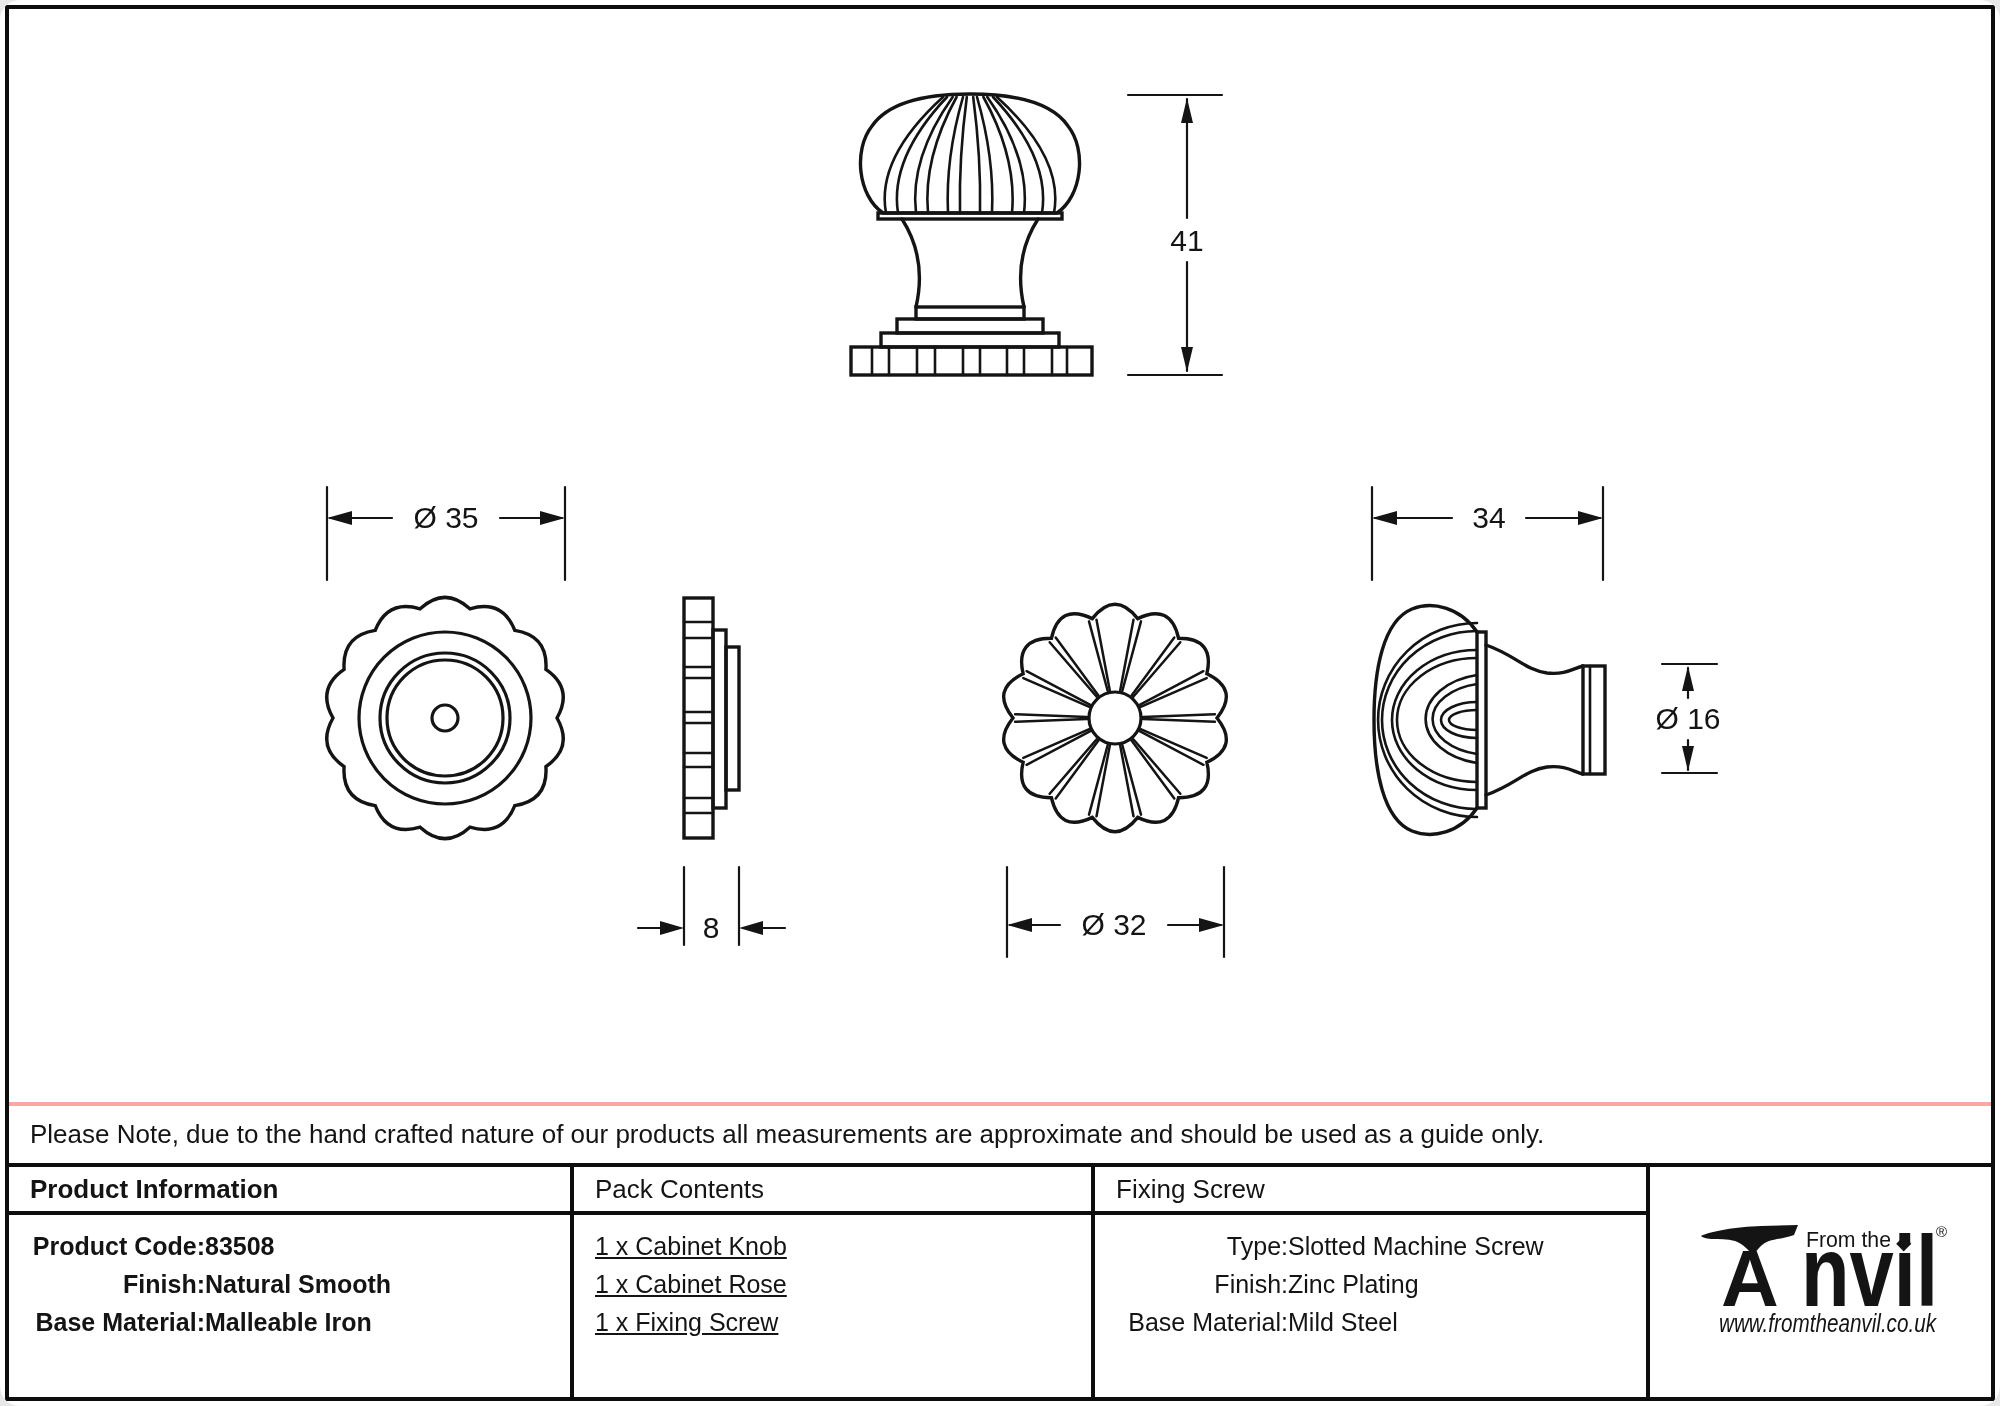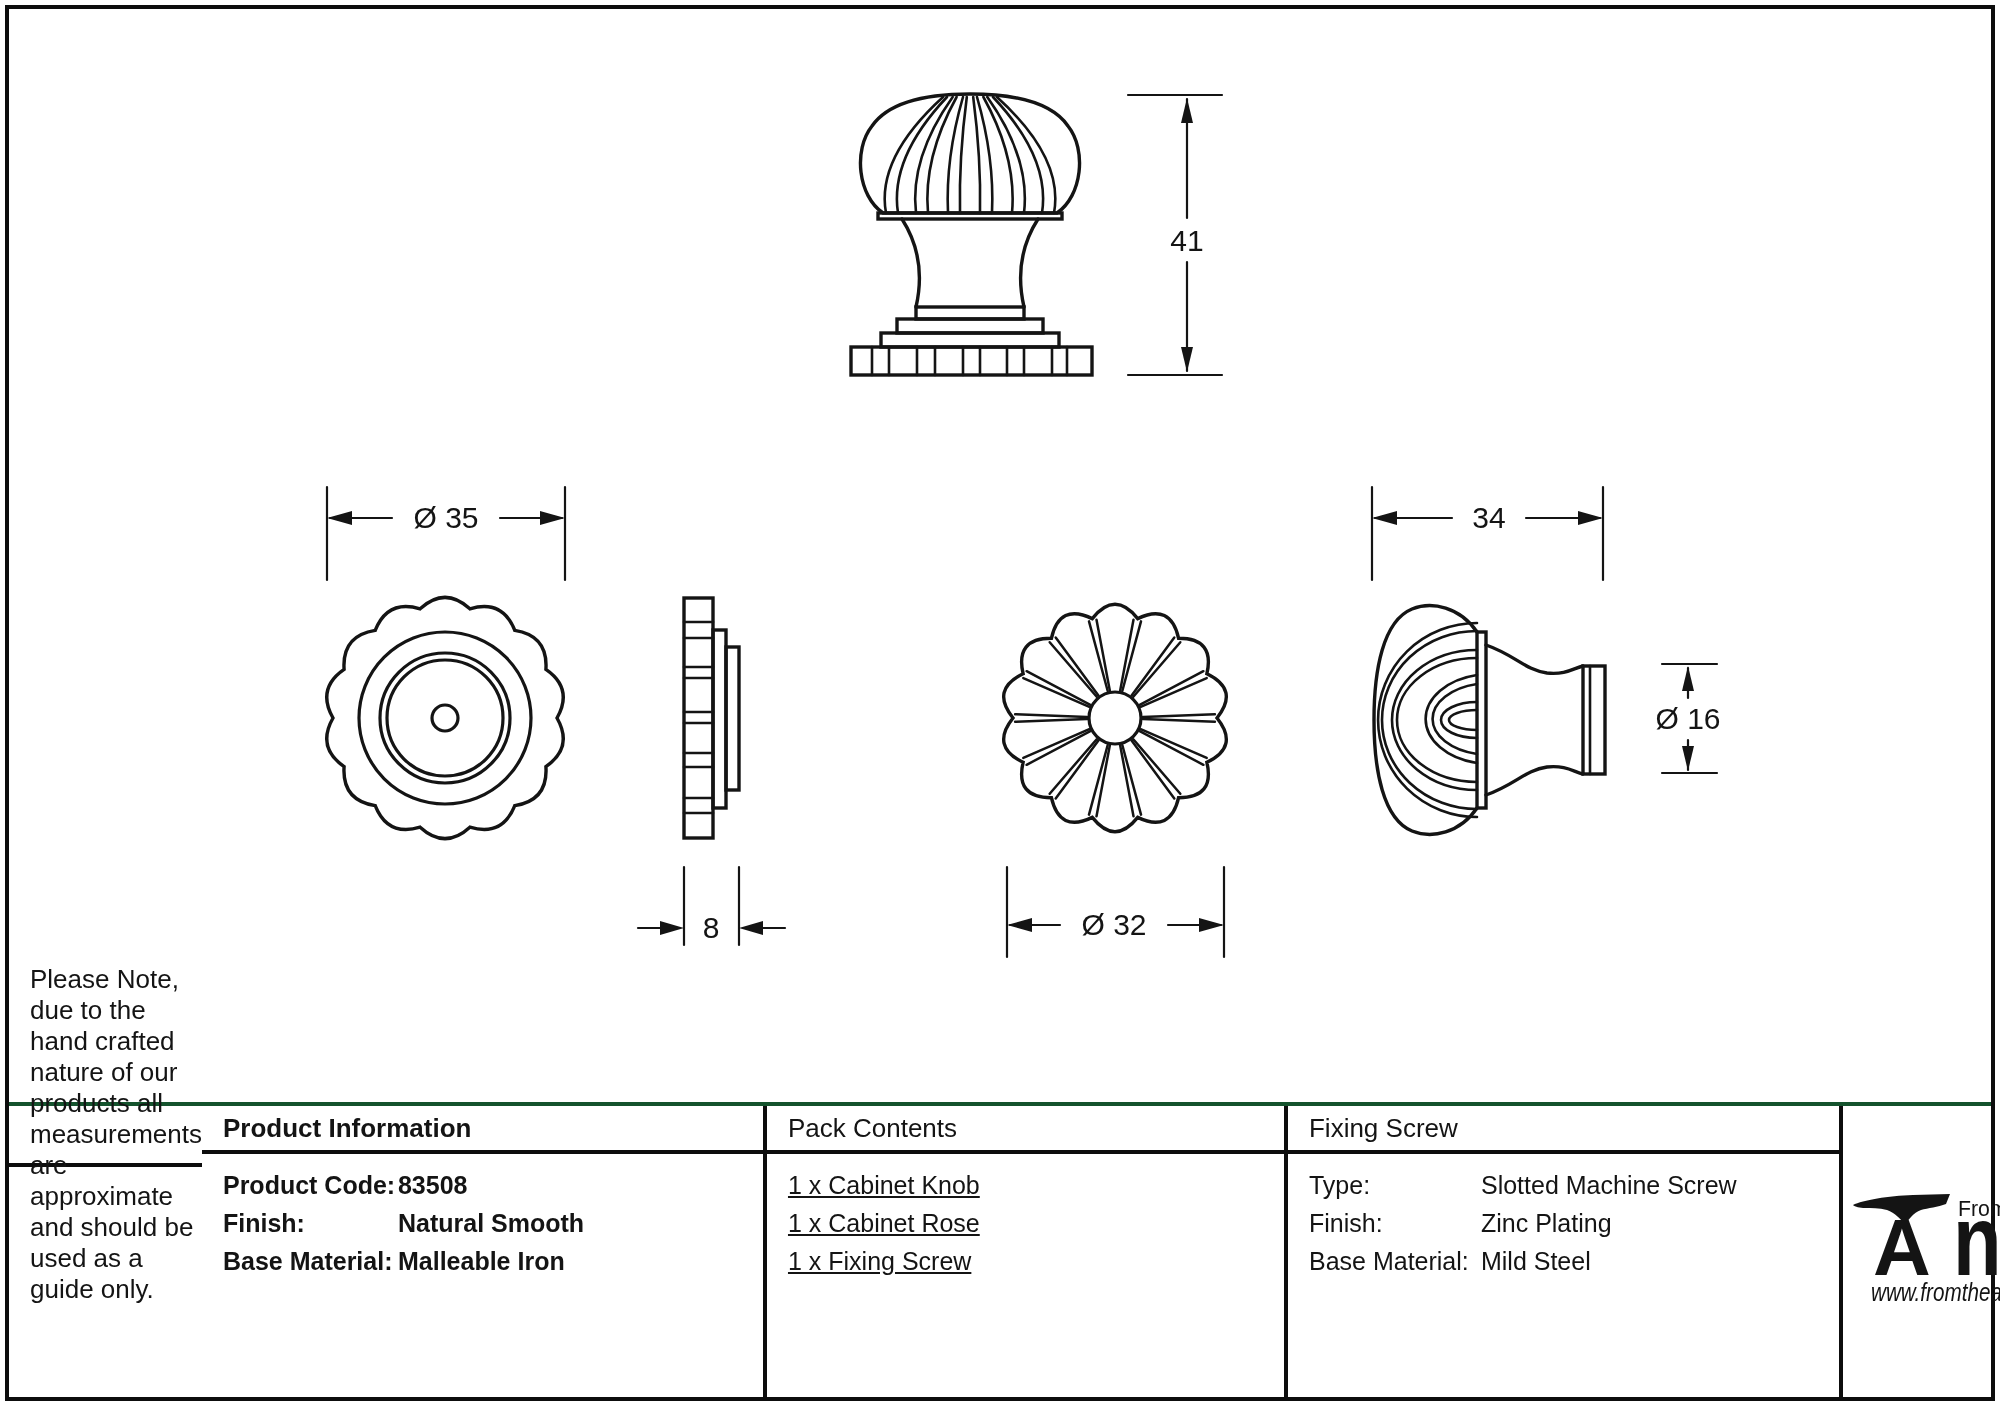--- a/index.html
+++ b/index.html
@@ -1,23 +1,23 @@
 <!DOCTYPE html>
 <html><head>
 <meta charset="utf-8">
 <style>
   html,body{margin:0;padding:0;background:#e8e8e8;}
   .page{position:relative;width:2000px;height:1406px;background:#ffffff;
-        font-family:"Liberation Sans",sans-serif;color:#141414;overflow:hidden;}
+        font-family:"Liberation Sans",sans-serif;color:#141414;overflow:hidden;border-radius:20px;}
   .frame{position:absolute;left:5px;top:5px;right:5px;bottom:5px;border:4px solid #0d0d0d;pointer-events:none;}
   svg.drawing{position:absolute;left:0;top:0;}
   svg text{font-family:"Liberation Sans",sans-serif;fill:#141414;}
   .dimtext{font-size:30px;}
-  .bottom{position:absolute;left:9px;right:9px;top:1102px;bottom:9px;border-top:4px solid #14532d;
-          display:flex;flex-direction:row;}
+  .bottom{position:absolute;left:9px;right:9px;top:1102px;bottom:9px;border-top:4px solid #fca5a5;
+          display:flex;flex-direction:column;text-align:right;}
   .note-row{height:57px;border-bottom:4px solid #0d0d0d;display:flex;align-items:center;
             padding-left:21px;font-size:26px;}
   .tbl{flex:1;display:flex;min-height:0;}
   .col{display:flex;flex-direction:column;}
   .c1{width:561px;font-weight:bold;}
   .c2{width:517px;border-left:4px solid #0d0d0d;}
   .c3{width:551px;border-left:4px solid #0d0d0d;}
   .c4{flex:1;border-left:4px solid #0d0d0d;display:flex;align-items:center;justify-content:center;}
   .col-header{height:44px;border-bottom:4px solid #0d0d0d;display:flex;align-items:center;
               padding-left:21px;font-size:26px;flex:none;}

